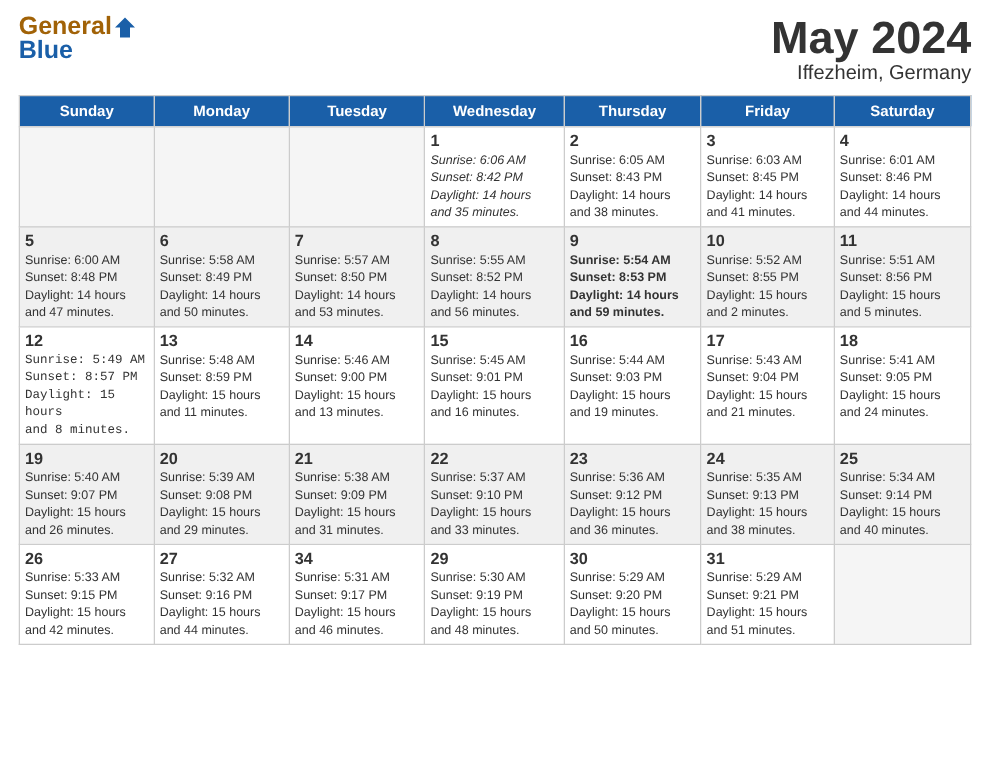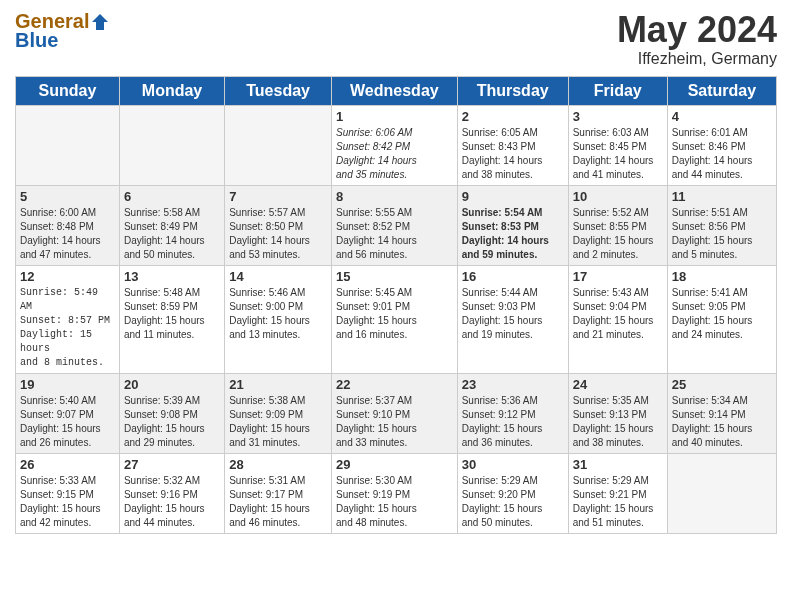--- a/index.html
+++ b/index.html
@@ -37,21 +37,21 @@
     .calendar {
       width: 100%;
       border-collapse: collapse;
       font-size: 10.5px;
     }
     .calendar th {
       background: #1a5fa8;
       color: #fff;
       text-align: center;
       padding: 5px 18px;
-      font-size: 16px;
+      font-size: 12px;
       border: 1px solid #ccc;
     }
     .calendar td {
       border: 1px solid #ccc;
       vertical-align: top;
       padding: 3px 4px;
       width: 113px;
       min-height: 80px;
       background: #fff;
     }
@@ -300,21 +300,21 @@
 and 42 minutes.</div>
         </td>
         <td>
           <div class="day-number">27</div>
           <div class="day-info" style="white-space: pre-line;">Sunrise: 5:32 AM
 Sunset: 9:16 PM
 Daylight: 15 hours
 and 44 minutes.</div>
         </td>
         <td>
-          <div class="day-number">28</div>
+          <div class="day-number">34</div>
           <div class="day-info" style="white-space: pre-line;">Sunrise: 5:31 AM
 Sunset: 9:17 PM
 Daylight: 15 hours
 and 46 minutes.</div>
         </td>
         <td>
           <div class="day-number">29</div>
           <div class="day-info" style="white-space: pre-line;">Sunrise: 5:30 AM
 Sunset: 9:19 PM
 Daylight: 15 hours

